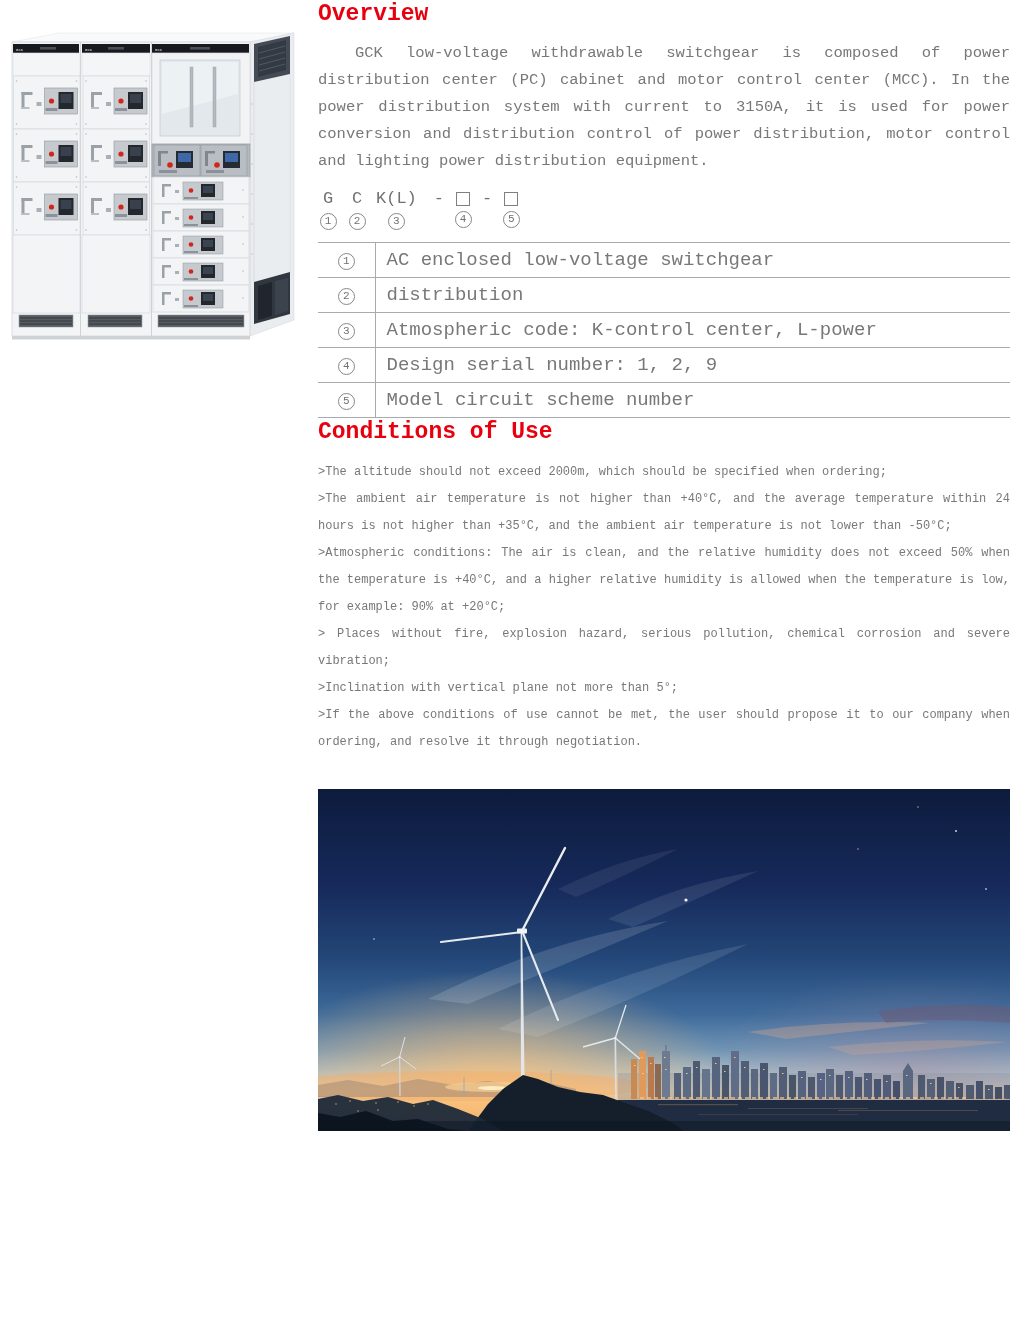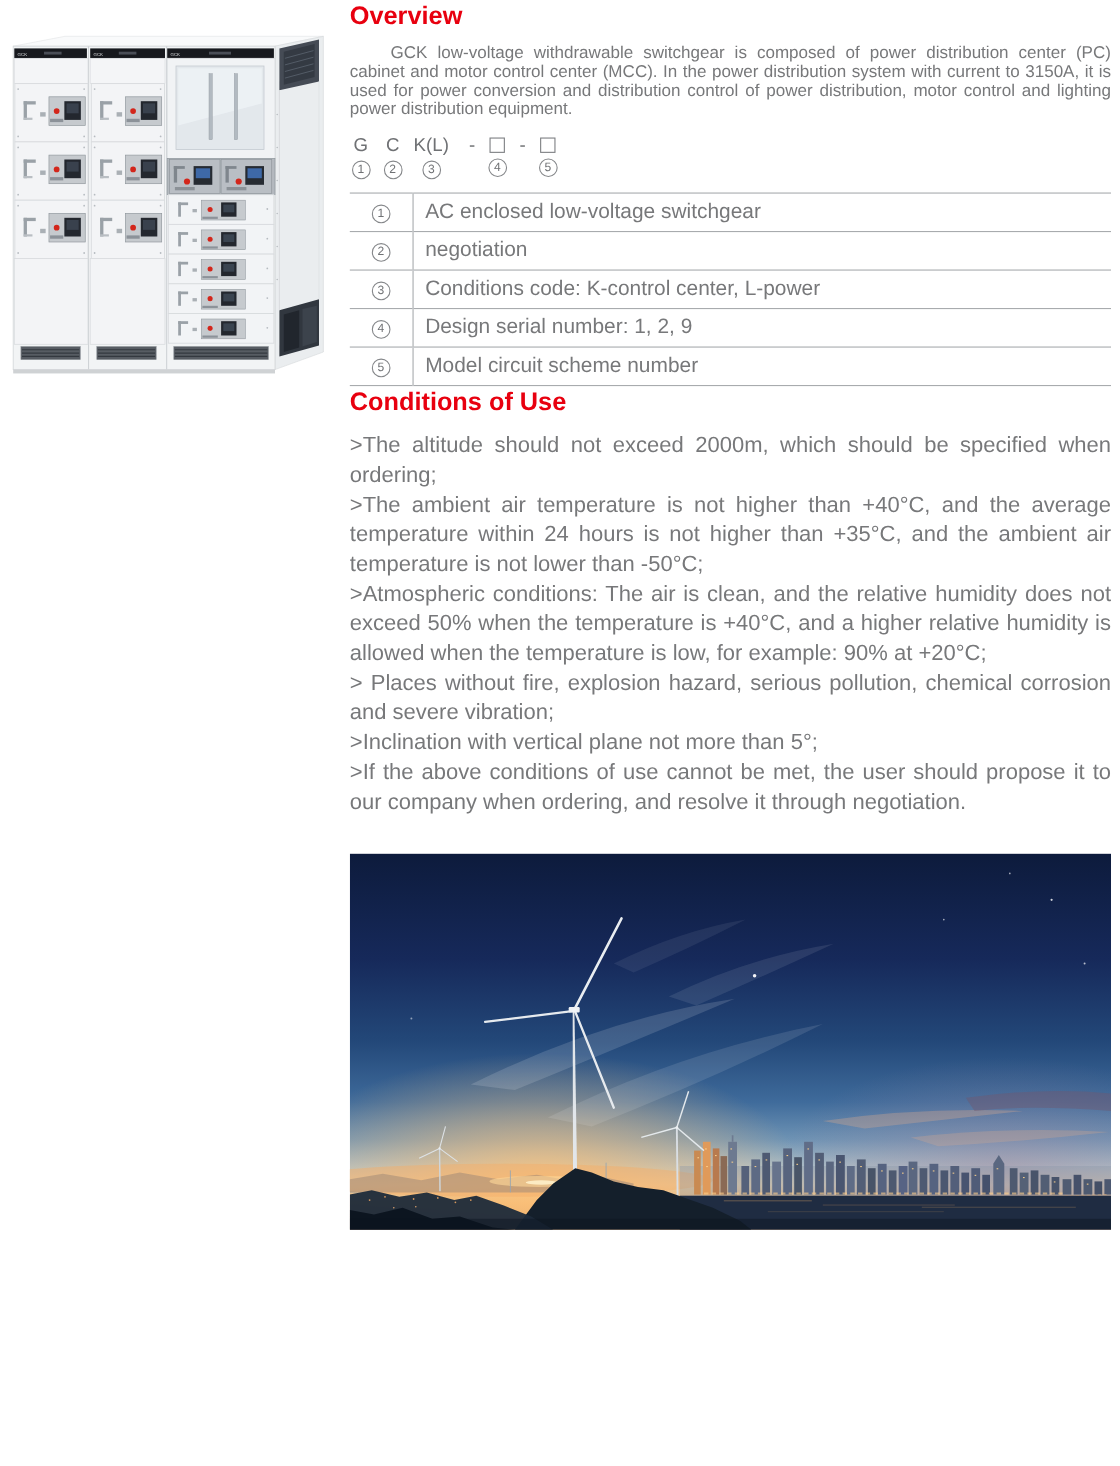--- a/index.html
+++ b/index.html
@@ -1,27 +1,27 @@
 <!DOCTYPE html>
 <html><head>
 <meta charset="utf-8">
 <style>
   * { box-sizing: border-box; }
   html,body { margin:0; padding:0; background:#ffffff; }
   .page {
     position:relative; width:1018px; height:1333px; background:#ffffff;
-    font-family:Liberation Sans, sans-serif; overflow:hidden;
+    font-family:Liberation Mono, monospace; overflow:hidden;
   }
   .cabinet { position:absolute; left:4px; top:24px; width:298px; height:325px; }
   .cabinet svg { width:100%; height:100%; display:block; }
   .content { position:absolute; left:318px; top:0; width:692px; }
   h2.red { margin:0; font-size:23px; line-height:28px; font-weight:bold; color:#e8000f; }
   .ov-title { margin-top:31px; }
   .body-text {
-    margin:12px 0 0 0; font-size:15.5px; line-height:17px; color:#77787a;
+    margin:12px 0 0 0; font-size:15.5px; line-height:27px; color:#77787a;
     text-align:justify;
   }
   .indent { text-indent:37px; }
   .mm-title { margin-top:51px; }
   
   .mrow { margin-top:14px; display:flex; align-items:flex-start; gap:9px; }
   .mcol { display:flex; flex-direction:column; align-items:center; gap:5px; min-width:20px; }
   .mcol.narrow { min-width:8px; }
   .mcol.gapleft { margin-left:8px; }
   .mletter { font-size:17px; line-height:19px; color:#6f7174; }
@@ -35,21 +35,21 @@
   
   .mtable { margin-top:12px; width:100%; border-collapse:collapse; }
   .mtable tr { border-top:1px solid #a8abae; }
   .mtable tr.last { border-bottom:1px solid #a8abae; }
   .mtable td { height:35px; vertical-align:middle; }
   .mtable td.no { width:57px; text-align:center; border-right:1px solid #a8abae; }
   .mtable td.desc { padding-left:11px; font-size:19px; color:#77787a; }
   
   .cu-title { margin-top:54px; }
   .cond { margin-top:13px; }
-  .cond p { margin:0; font-size:20px; line-height:27px; color:#77787a; text-align:justify; }
+  .cond p { margin:0; font-size:12px; line-height:27px; color:#77787a; text-align:justify; }
   
   .photo { margin-top:33px; width:692px; height:342px; }
   .photo svg { width:100%; height:100%; display:block; }
 </style>
 </head>
 <body>
 
 <div class="page">
 
   <div class="cabinet" aria-label="GCK low-voltage withdrawable switchgear cabinet">
@@ -225,25 +225,25 @@
       </div>
 
       <table class="mtable">
         <tbody>
           <tr>
             <td class="no"><span class="circle">1</span></td>
             <td class="desc">AC enclosed low-voltage switchgear</td>
           </tr>
           <tr>
             <td class="no"><span class="circle">2</span></td>
-            <td class="desc">negotiation</td>
+            <td class="desc">distribution</td>
           </tr>
           <tr>
             <td class="no"><span class="circle">3</span></td>
-            <td class="desc">Conditions code: K-control center, L-power</td>
+            <td class="desc">Atmospheric code: K-control center, L-power</td>
           </tr>
           <tr>
             <td class="no"><span class="circle">4</span></td>
             <td class="desc">Design serial number: 1, 2, 9</td>
           </tr>
           <tr class="last">
             <td class="no"><span class="circle">5</span></td>
             <td class="desc">Model circuit scheme number</td>
           </tr>
         </tbody>

